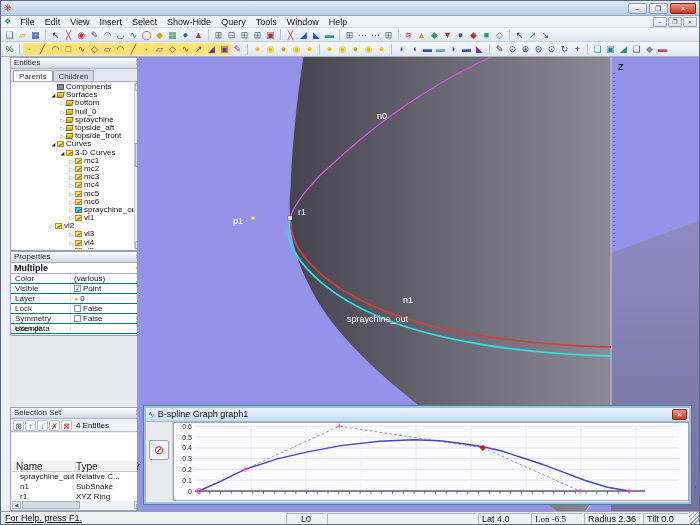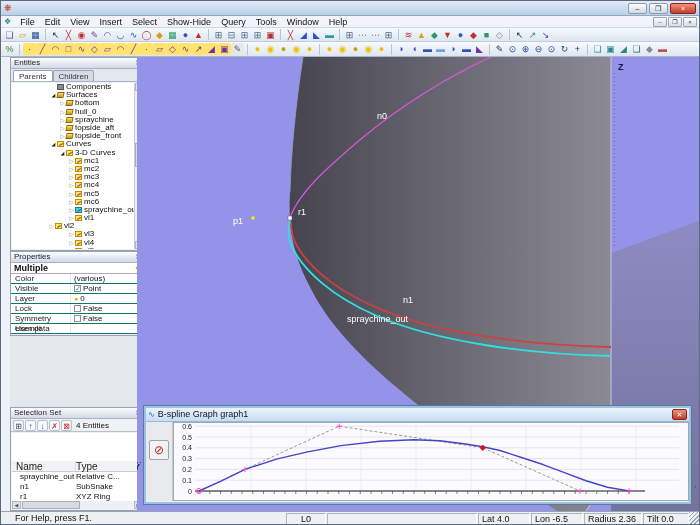--- a/index.html
+++ b/index.html
@@ -75,25 +75,25 @@
   .gtitle{height:14px;background:linear-gradient(#eaf4fe,#c6dcf2);display:flex;align-items:center;font-size:9px;color:#112;padding:0 2px;border-bottom:1px solid #9ab8d4;line-height:13px;}
   .gico{color:#2a50c0;font-size:8px;margin-right:3px;}
   .gclose{margin-left:auto;width:15px;height:11px;background:linear-gradient(#ef9280,#c33d24);border:1px solid #8a2416;border-radius:2px;color:#fff;font-size:7px;line-height:9px;text-align:center;}
   .gclient{display:flex;height:79px;}
   .gtools{width:27px;background:#e9eaed;border-right:1px solid #c6c8cc;display:flex;justify-content:center;}
   .gbtn{width:20px;height:20px;margin-top:18px;background:#f2f3f5;border:1px solid #9aa4b2;border-radius:2px;color:#c22;font-size:12px;line-height:18px;text-align:center;}
   .gplot{flex:1;background:#fbfbfd;position:relative;border:1px solid #a0a8b4;}
   
   .statusbar{position:absolute;left:0;right:0;top:510px;height:15px;background:#eef0f3;border-top:1px solid #9aa2ae;display:flex;align-items:stretch;font-size:9px;color:#111;}
   .spane{margin:1px 0 1px 1px;border:1px solid;border-color:#b0b4bc #fff #fff #b0b4bc;padding:0 3px;line-height:11px;overflow:hidden;white-space:nowrap;}
-  .sp-help{flex:1;border:none;padding-left:13px;}
+  .sp-help{flex:1;border:none;padding-left:3px;text-decoration:underline;}
   .sp-l0{width:40px;text-align:center;}
   .sp-blank{width:150px;}
   .sp-lat{width:52px;}
-  .sp-lon{width:52px;}
+  .sp-lon{width:52px;font-family:Liberation Serif, serif;}
   .sp-rad{width:58px;}
   .sp-tilt{width:46px;}
   .grip{width:10px;background:repeating-linear-gradient(135deg,#9aa2ae 0 1px,transparent 1px 3px);}
 </style>
 </head>
 <body>
 
 <div class="app">
 
   <div class="titlebar">

